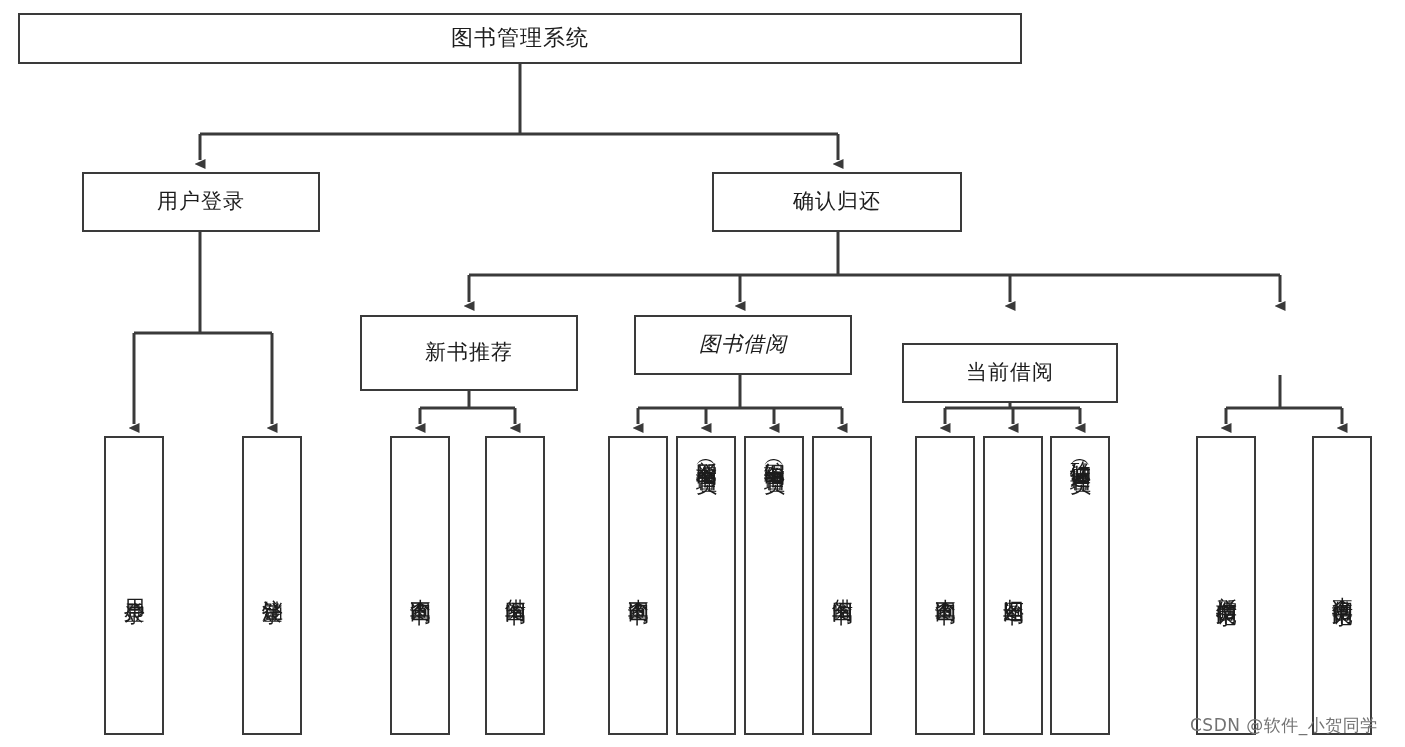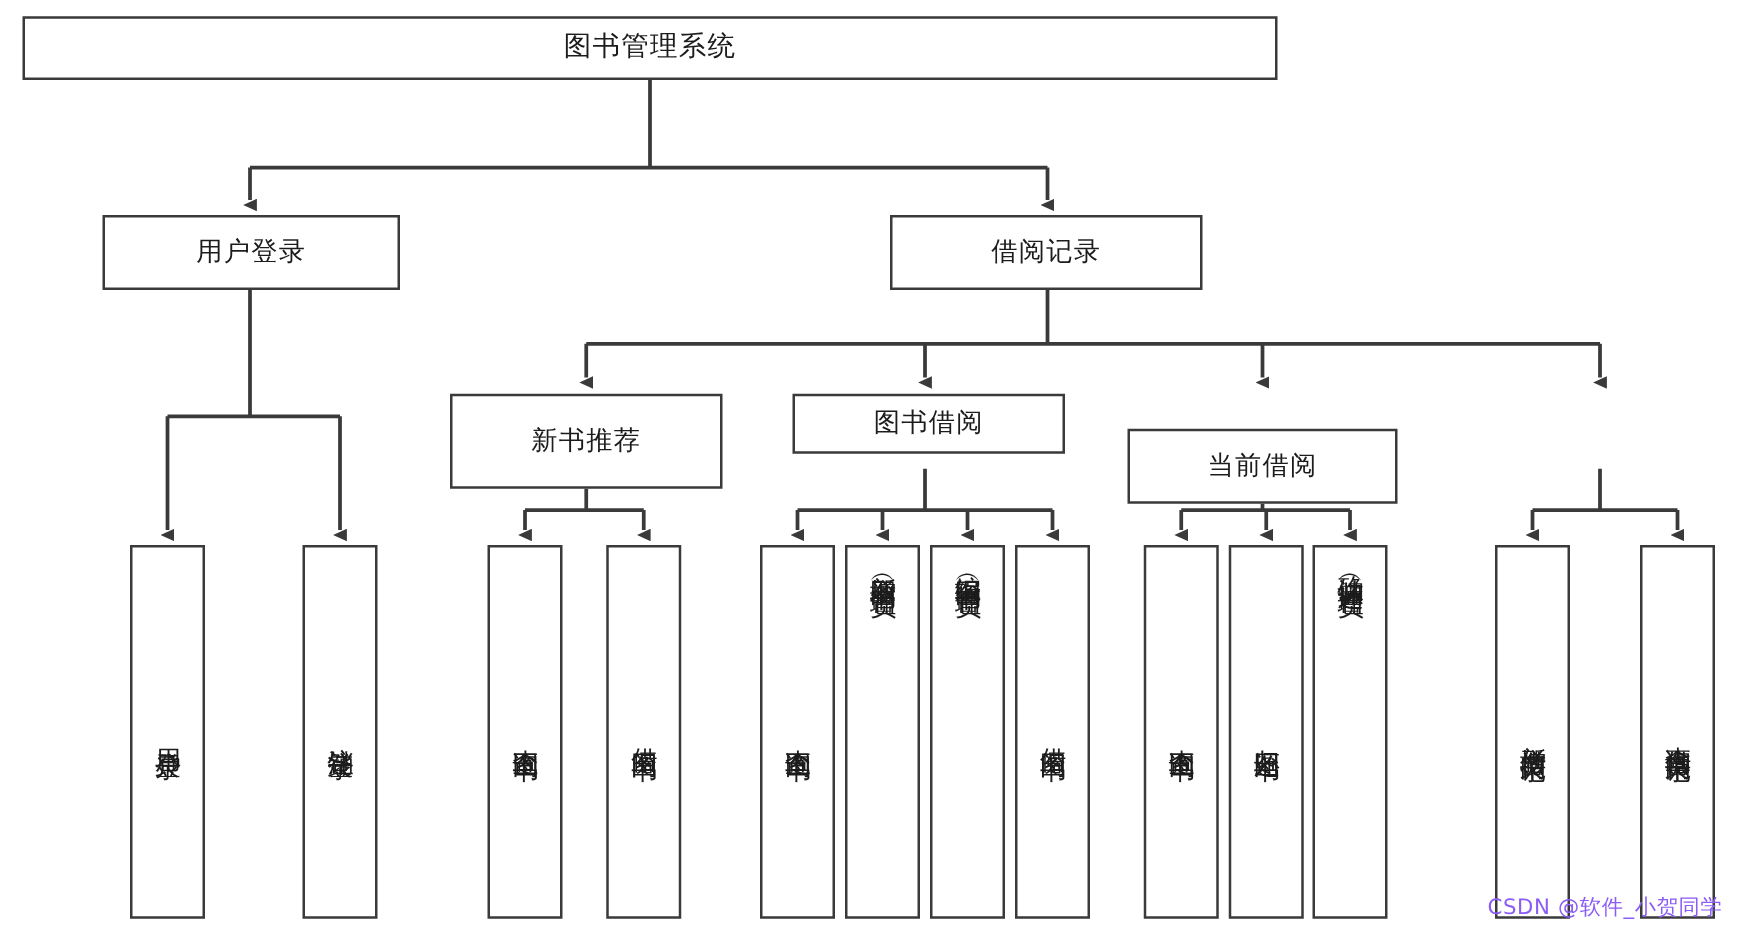--- a/index.html
+++ b/index.html
@@ -57,21 +57,21 @@
     padding: 4px 0;
     line-height: 1.0;
   }
   .node-v.align-top {
     justify-content: flex-start;
     padding-top: 6px;
   }
   .watermark {
     position: absolute;
     font-size: 17px;
-    color: #8b5cf6;
+    color: #737373;
     white-space: nowrap;
     z-index: 5;
     letter-spacing: 0.5px;
   }
 </style>
 </head>
 <body>
 
 <div id="diagram-root">
 
@@ -124,24 +124,24 @@
       <path d="M1280,375 L1280,408"></path>
       <path d="M1226,408 L1342,408"></path>
       <path d="M1226,408 L1226,424" marker-end="url(#arrow)"></path>
       <path d="M1342,408 L1342,424" marker-end="url(#arrow)"></path>
     </g>
   </svg>
 
   <div class="node node-h node-root" style="left:18px; top:13px; width:1004px; height:51px;">图书管理系统</div>
 
   <div class="node node-h" style="left:82px; top:172px; width:238px; height:60px;">用户登录</div>
-  <div class="node node-h" style="left:712px; top:172px; width:250px; height:60px;">借阅记录</div>
+  <div class="node node-h" style="left:712px; top:172px; width:250px; height:60px;">确认归还</div>
 
   <div class="node node-h" style="left:360px; top:315px; width:218px; height:76px;">新书推荐</div>
-  <div class="node node-h" style="left:634px; top:315px; width:218px; height:48px;">图书借阅</div>
+  <div class="node node-h" style="left:634px; top:315px; width:218px; height:60px;font-style:italic;">图书借阅</div>
   <div class="node node-h" style="left:902px; top:315px; width:216px; height:60px;margin-top:28px;">当前借阅</div>
 
   <div class="node node-v" style="left:104px; top:436px; width:60px; height:299px;">用户登录</div>
   <div class="node node-v" style="left:242px; top:436px; width:60px; height:299px;">注销登录</div>
 
   <div class="node node-v" style="left:390px; top:436px; width:60px; height:299px;">查询图书</div>
   <div class="node node-v" style="left:485px; top:436px; width:60px; height:299px;">借阅图书</div>
 
   <div class="node node-v" style="left:608px; top:436px; width:60px; height:299px;">查询图书</div>
   <div class="node node-v align-top" style="left:676px; top:436px; width:60px; height:299px;">新增图书（管理员）</div>

